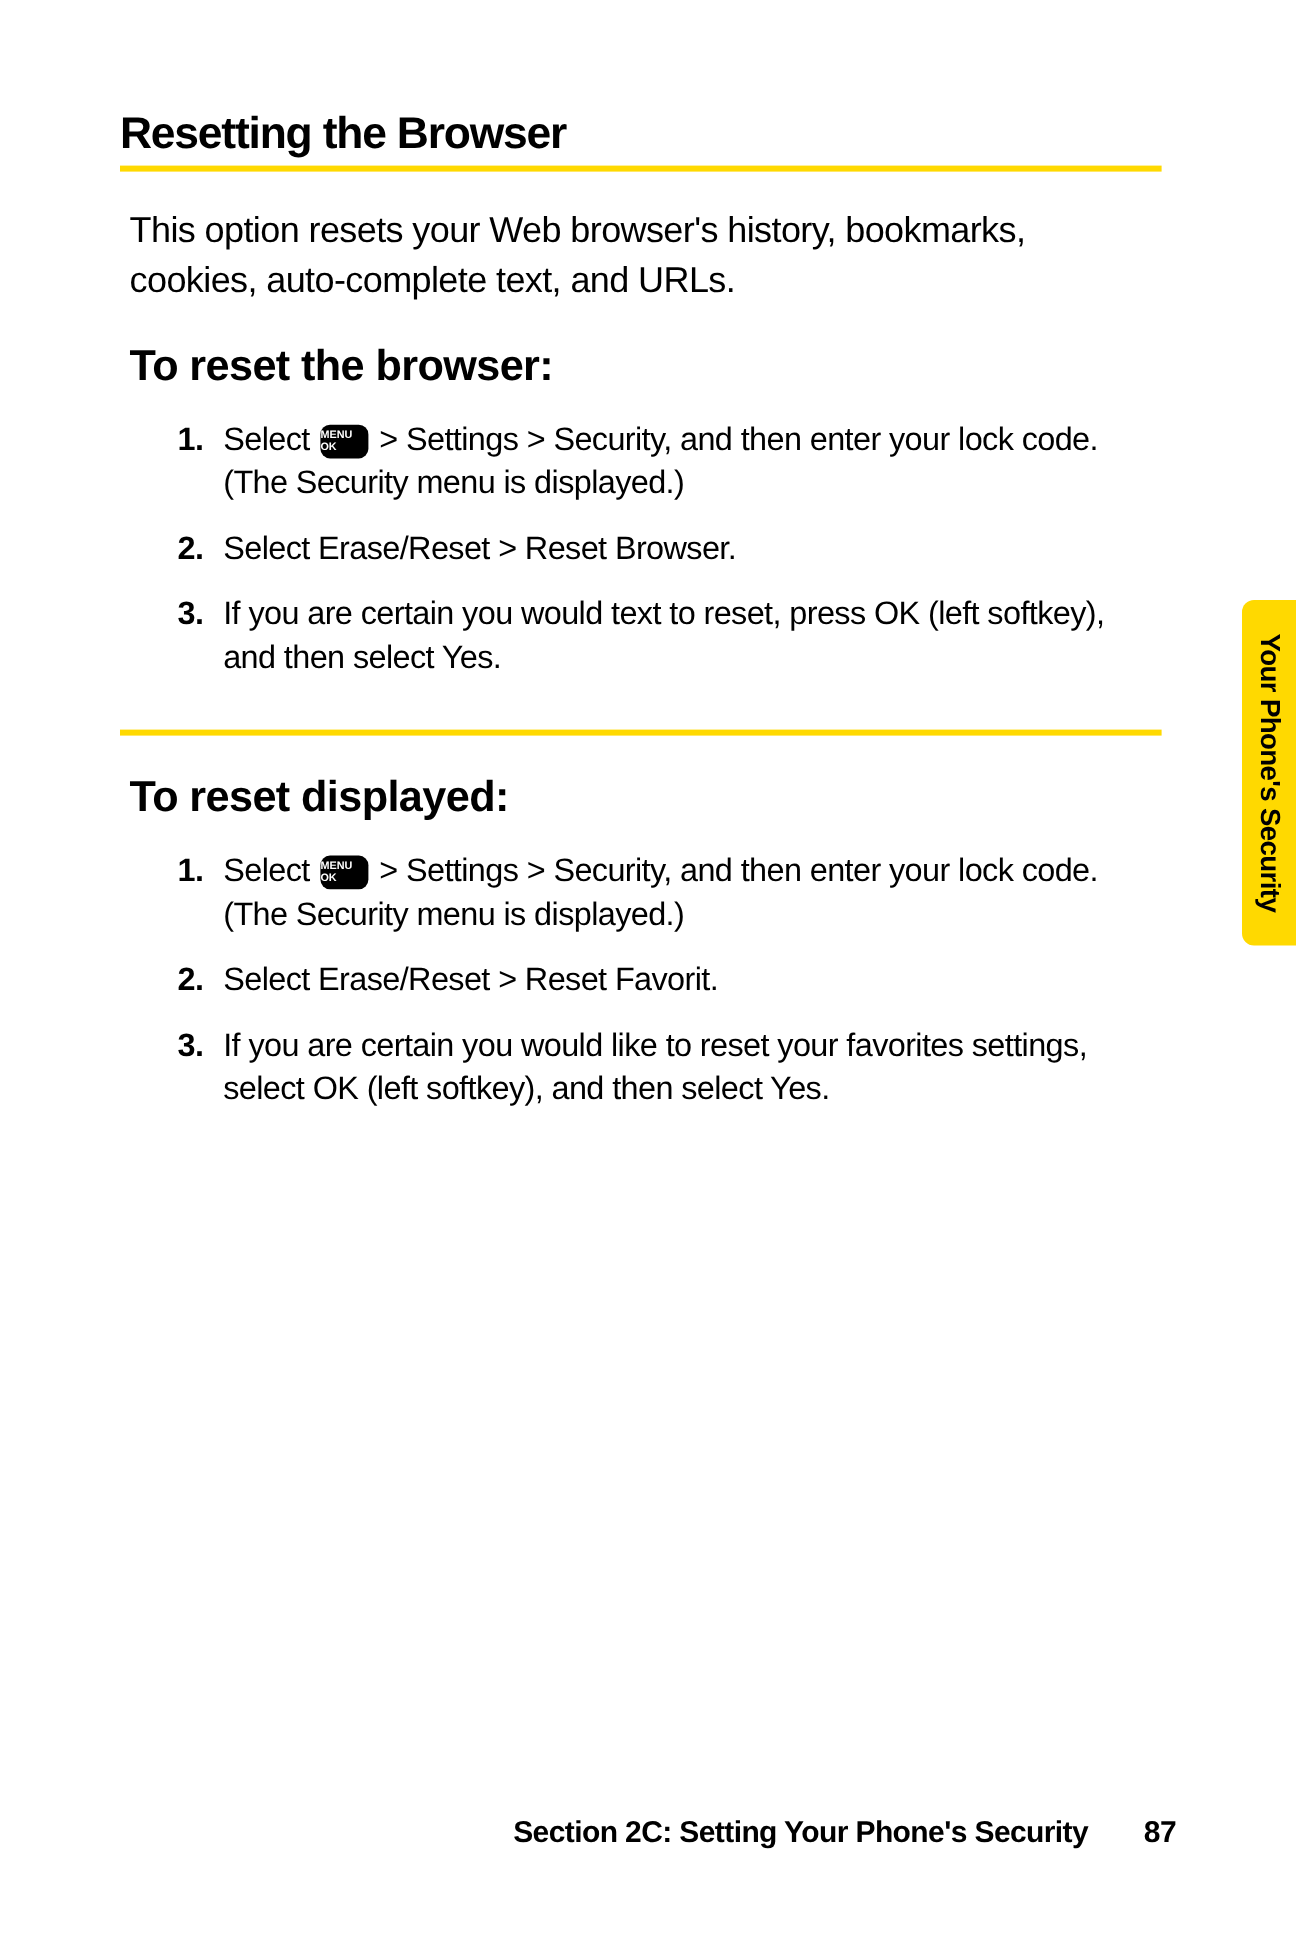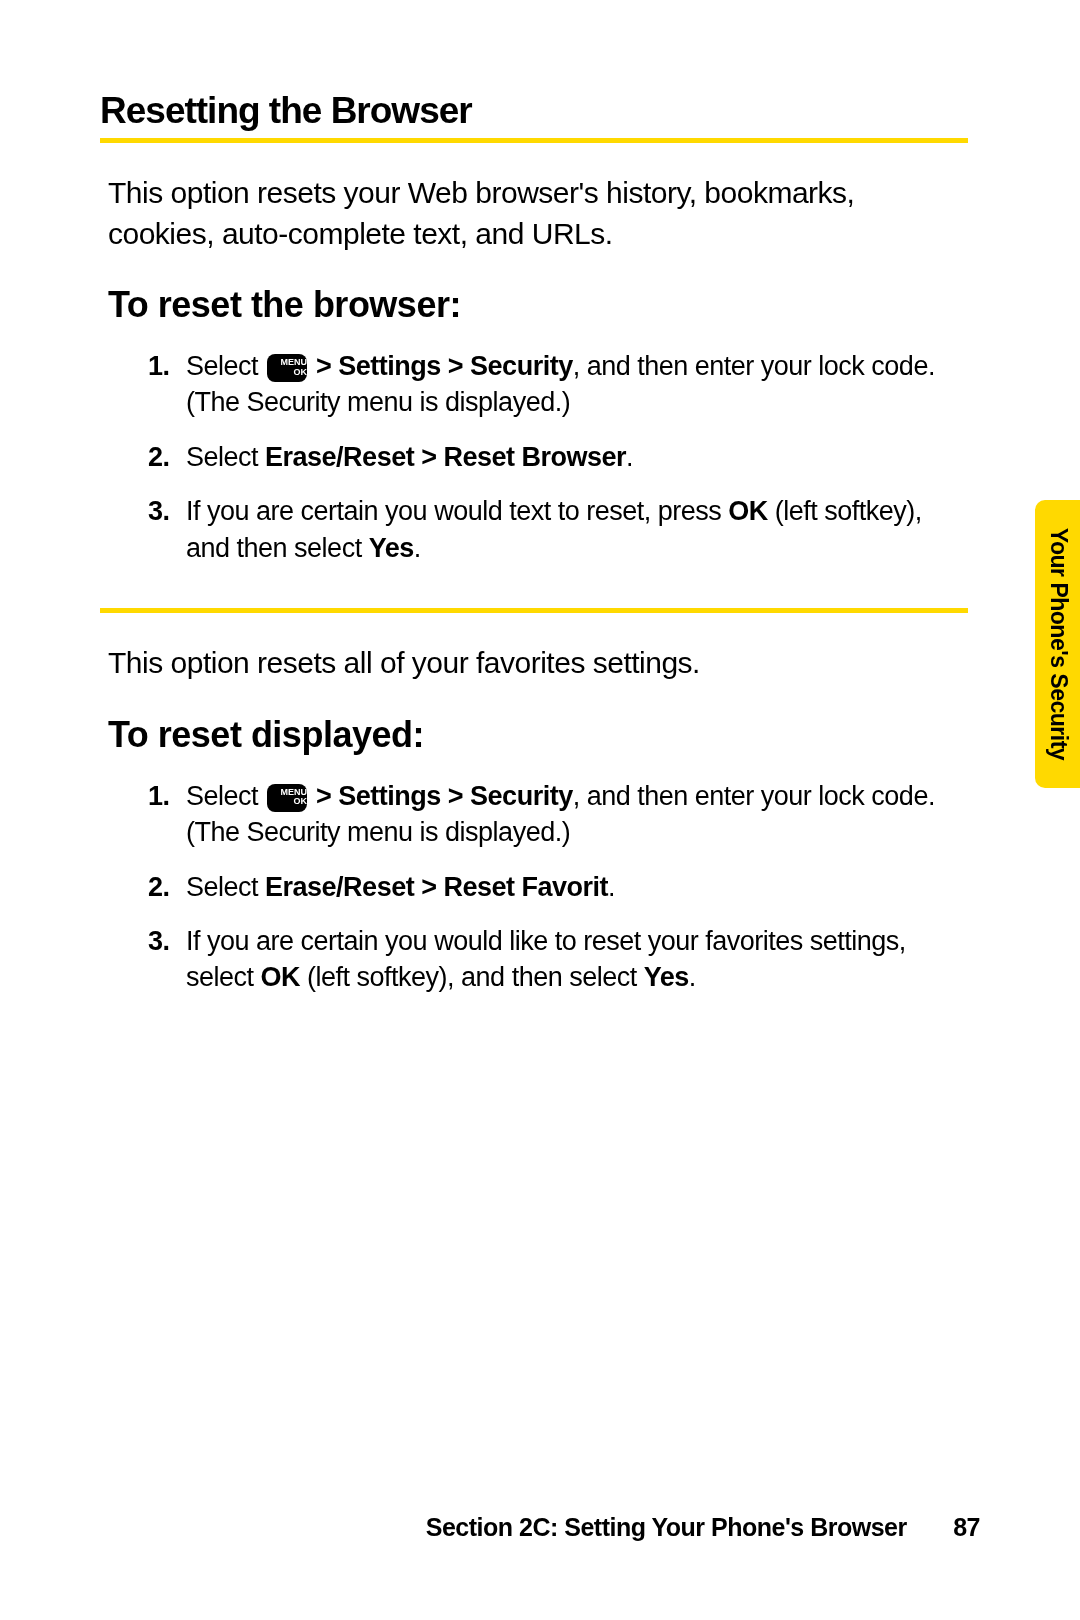--- a/index.html
+++ b/index.html
@@ -50,31 +50,31 @@
       letter-spacing: -0.5px;
       margin-bottom: 18px;
       position: relative;
       padding-left: 38px;
     }
     ol li .num {
       position: absolute;
       left: 0;
       font-weight: bold;
     }
-    .b { font-weight: bold; }
+    .b { font-weight: normal; }
     .menu-key {
       display: inline-block;
       width: 40px;
       height: 28px;
       background: #000;
       border-radius: 8px;
       color: #fff;
       font-size: 9px;
       font-weight: bold;
-      text-align: right;
+      text-align: left;
       line-height: 1.1;
       padding-top: 4px;
       vertical-align: middle;
       margin: 0 2px;
       letter-spacing: 0;
     }
     .side-tab {
       position: absolute;
       right: 0;
       top: 500px;
@@ -126,21 +126,20 @@
       <span>Select </span><span class="b">Erase/Reset &gt; Reset Browser</span><span>.</span>
     </li>
     <li>
       <span class="num">3.</span>
       <span>If you are certain you would text to reset, press </span><span class="b">OK</span><span> (left softkey), and then select </span><span class="b">Yes</span><span>.</span>
     </li>
   </ol>
 
   <div class="section2">
     <div class="heading-rule"></div>
-    <p class="intro">This option resets all of your favorites settings.</p>
     <p class="subhead">To reset displayed:</p>
     <ol>
       <li>
         <span class="num">1.</span>
         <span>Select </span><span class="menu-key">MENU<br>OK</span><span class="b"> &gt; Settings &gt; Security</span><span>, and then enter your lock code. (The Security menu is displayed.)</span>
       </li>
       <li>
         <span class="num">2.</span>
         <span>Select </span><span class="b">Erase/Reset &gt; Reset Favorit</span><span>.</span>
       </li>
@@ -151,15 +150,15 @@
     </ol>
   </div>
 
 </div>
 
 <div class="side-tab">
   <span>Your Phone's Security</span>
 </div>
 
 <div class="footer">
-  <span>Section 2C: Setting Your Phone's Browser</span>
+  <span>Section 2C: Setting Your Phone's Security</span>
   <span class="pagenum">87</span>
 </div>
 
 </body></html>

